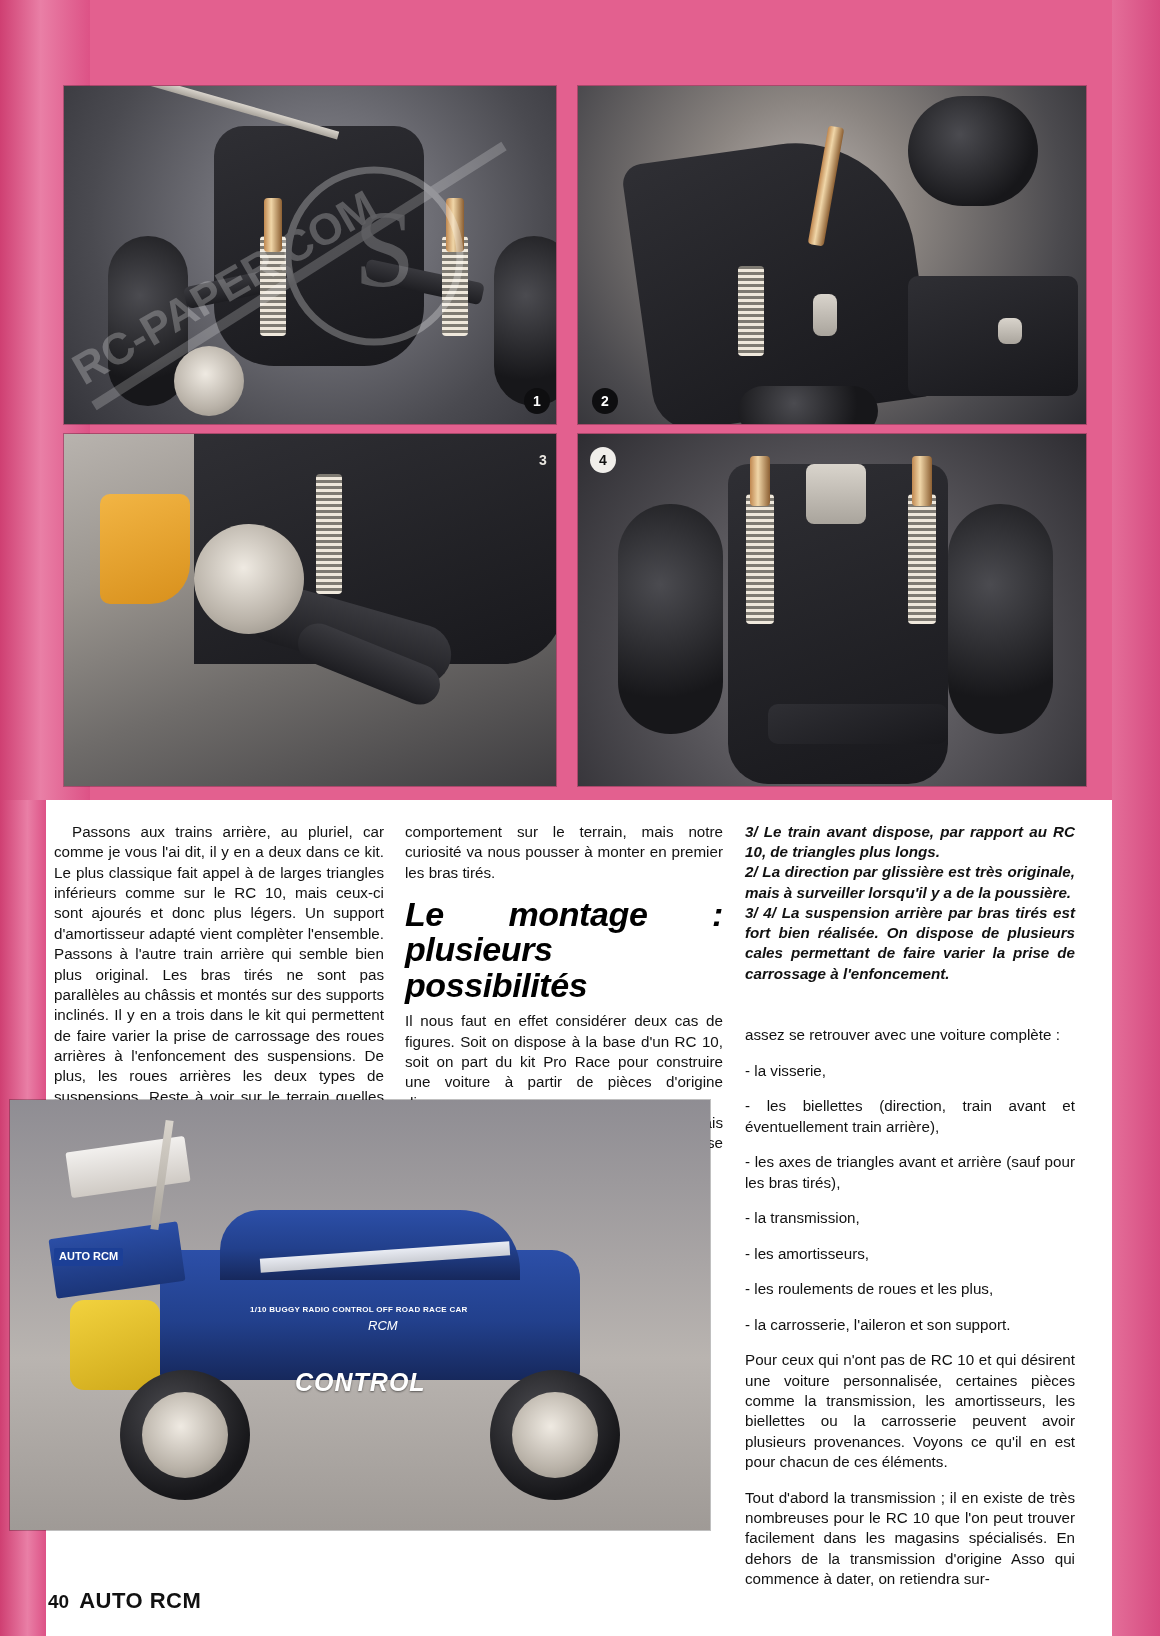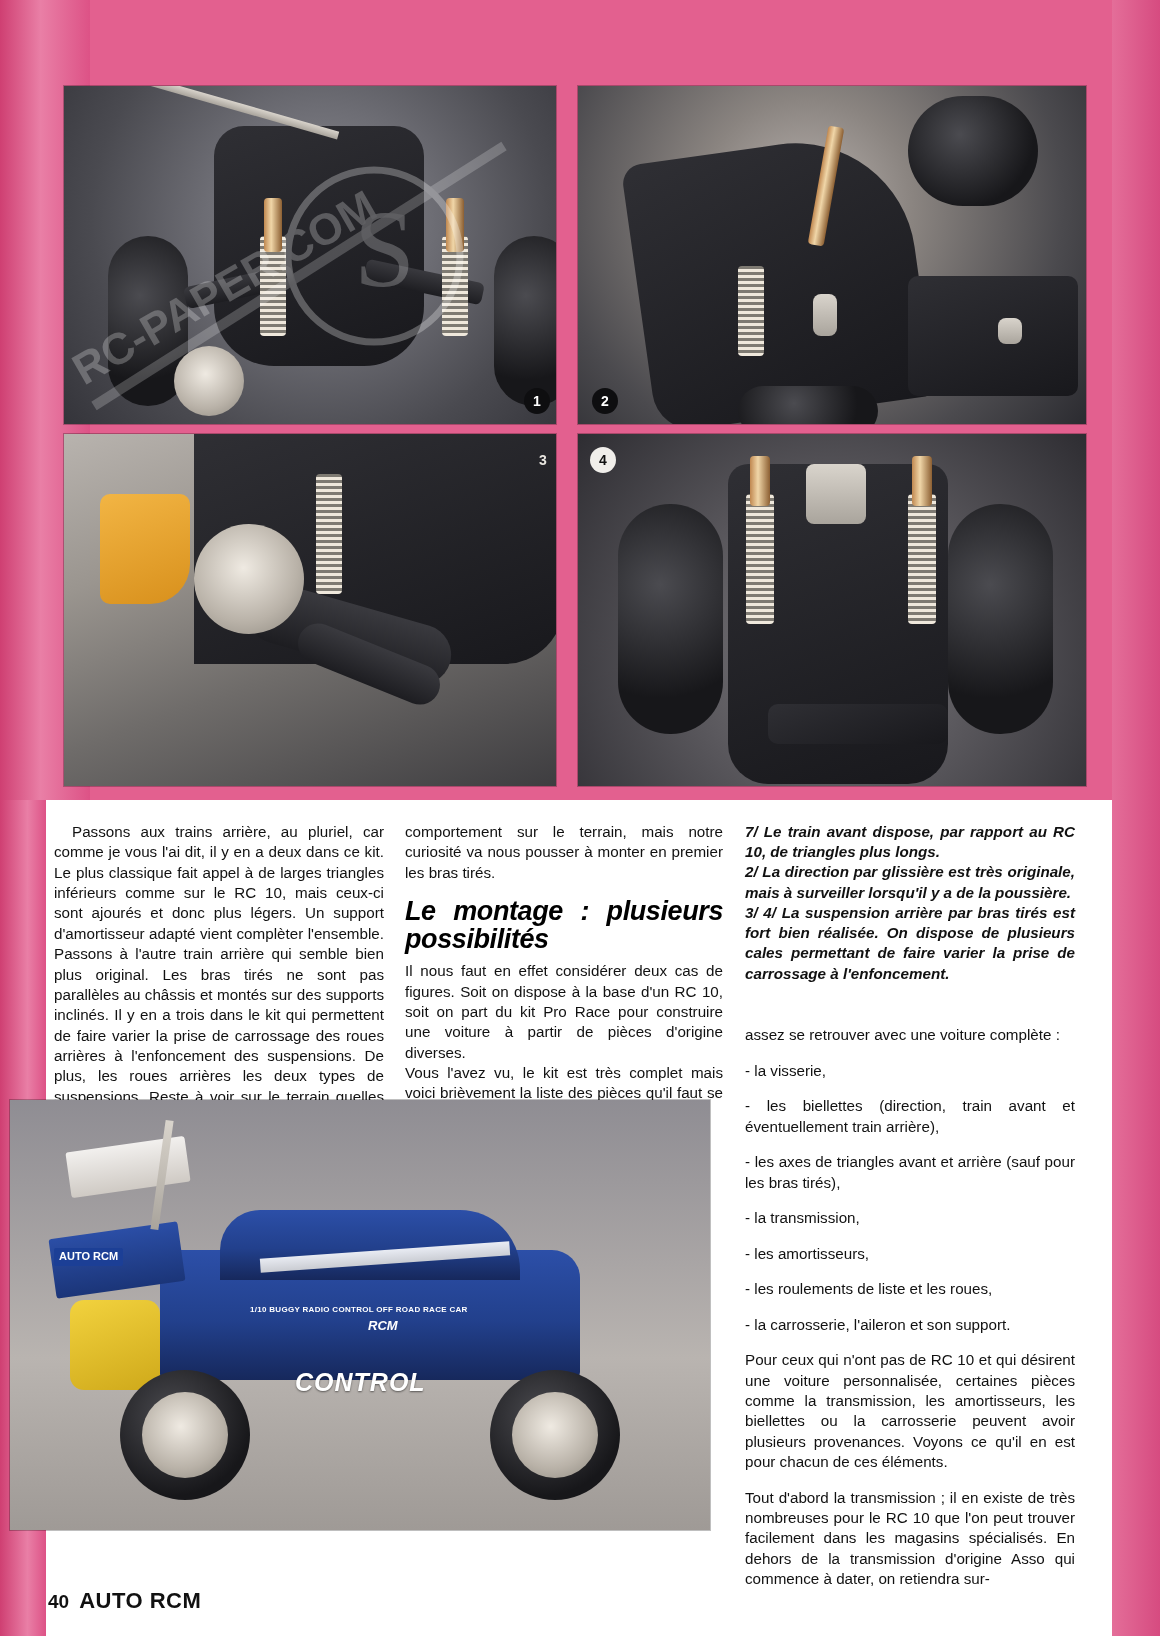--- a/index.html
+++ b/index.html
@@ -127,21 +127,21 @@
     font-weight:bold;
     font-size:15.2px;
     line-height:1.33;
     color:#111;
     margin-bottom:10px;
   }
 
   .subhead{
     font-style:italic;
     font-weight:bold;
-    font-size:27px;
+    font-size:34px;
     line-height:1.04;
     letter-spacing:-0.4px;
     margin:14px 0 8px 0;
     color:#000;
   }
 
   .c3b{
     position:absolute;left:745px;top:1010px;width:330px;
     font-size:15.2px;line-height:1.34;text-align:justify;color:#111;
   }
@@ -259,33 +259,33 @@
 </div>
 
 <div class="col c2">
   <p>comportement sur le terrain, mais notre curiosité va nous pousser à monter en premier les bras tirés.</p>
   <h2 class="subhead">Le montage : plusieurs possibilités</h2>
   <p>Il nous faut en effet considérer deux cas de figures. Soit on dispose à la base d'un RC 10, soit on part du kit Pro Race pour construire une voiture à partir de pièces d'origine diverses.</p>
   <p>Vous l'avez vu, le kit est très complet mais voici brièvement la liste des pièces qu'il faut se procurer sur le RC 10 ou dans le marché</p>
 </div>
 
 <div class="col c3">
-  <p class="caption">7/ Le train avant dispose, par rapport au RC 10, de triangles plus longs.</p>
+  <p class="caption">3/ Le train avant dispose, par rapport au RC 10, de triangles plus longs.</p>
   <p class="caption">2/ La direction par glissière est très originale, mais à surveiller lorsqu'il y a de la poussière.</p>
   <p class="caption">3/ 4/ La suspension arrière par bras tirés est fort bien réalisée. On dispose de plusieurs cales permettant de faire varier la prise de carrossage à l'enfoncement.</p>
 </div>
 
 <div class="c3b">
   <p>assez se retrouver avec une voiture complète :</p>
   <p>- la visserie,</p>
   <p>- les biellettes (direction, train avant et éventuellement train arrière),</p>
   <p>- les axes de triangles avant et arrière (sauf pour les bras tirés),</p>
   <p>- la transmission,</p>
   <p>- les amortisseurs,</p>
-  <p>- les roulements de liste et les roues,</p>
+  <p>- les roulements de roues et les plus,</p>
   <p>- la carrosserie, l'aileron et son support.</p>
   <p>Pour ceux qui n'ont pas de RC 10 et qui désirent une voiture personnalisée, certaines pièces comme la transmission, les amortisseurs, les biellettes ou la carrosserie peuvent avoir plusieurs provenances. Voyons ce qu'il en est pour chacun de ces éléments.</p>
   <p>Tout d'abord la transmission ; il en existe de très nombreuses pour le RC 10 que l'on peut trouver facilement dans les magasins spécialisés. En dehors de la transmission d'origine Asso qui commence à dater, on retiendra sur-</p>
 </div>
 
 <div class="photo ph5 p-bg5">
   <div class="bodyshell" style="left:150px;top:150px;width:420px;height:130px;"></div>
   <div class="bodyshell" style="left:210px;top:110px;width:300px;height:70px;border-radius:40px 60px 0 0;"></div>
   <div class="stripe" style="left:250px;top:150px;width:250px;height:14px;transform:rotate(-4deg);opacity:.9;"></div>
   <div class="wing" style="left:58px;top:44px;width:120px;height:46px;"></div>
@@ -295,19 +295,19 @@
   <div class="tyre" style="left:480px;top:270px;width:130px;height:130px;"></div>
   <div class="rim" style="left:132px;top:292px;width:86px;height:86px;"></div>
   <div class="rim" style="left:502px;top:292px;width:86px;height:86px;"></div>
   <div class="light" style="left:148px;top:20px;width:8px;height:110px;transform:rotate(8deg);"></div>
 
   <div class="logo-badge" style="left:44px;top:148px;">
     <span>AUTO RCM</span>
   </div>
   <div class="trinity" style="left:285px;top:268px;">CONTROL</div>
   <div style="position:absolute;left:240px;top:205px;font-size:8px;font-weight:bold;color:#fff;letter-spacing:.3px;font-family:'Liberation Sans',sans-serif;">1/10 BUGGY RADIO CONTROL OFF ROAD RACE CAR</div>
-  <div style="position:absolute;left:358px;top:218px;font-size:13px;font-style:italic;font-weight:bold;color:#fff;font-family:'Liberation Sans',sans-serif;">RCM</div>
+  <div style="position:absolute;left:358px;top:218px;font-size:13px;font-style:italic;font-weight:normal;color:#fff;font-family:'Liberation Sans',sans-serif;">RCM</div>
 </div>
 
 <div class="footer">
   <span class="pgnum">40</span>
   <span class="mag">AUTO RCM</span>
 </div>
 
 </body></html>

